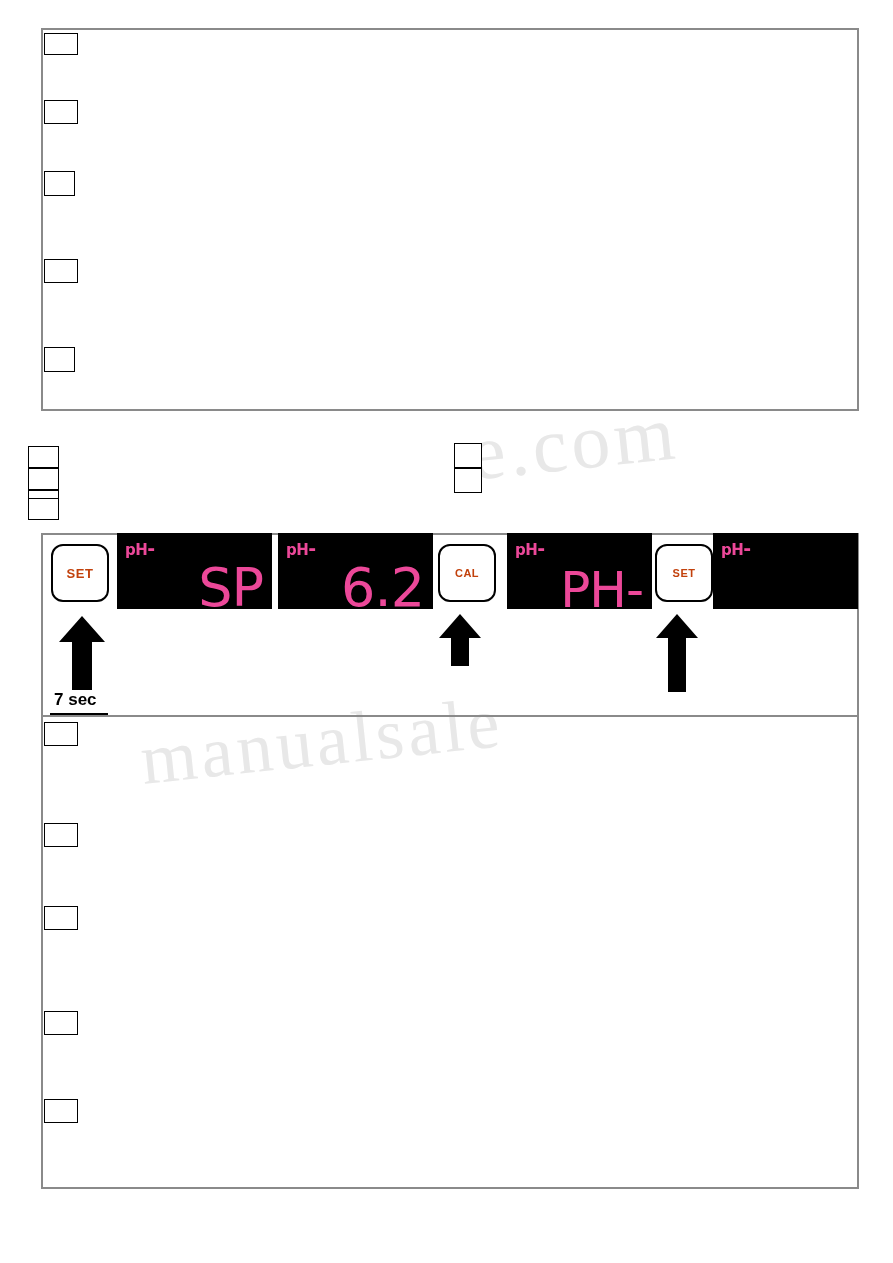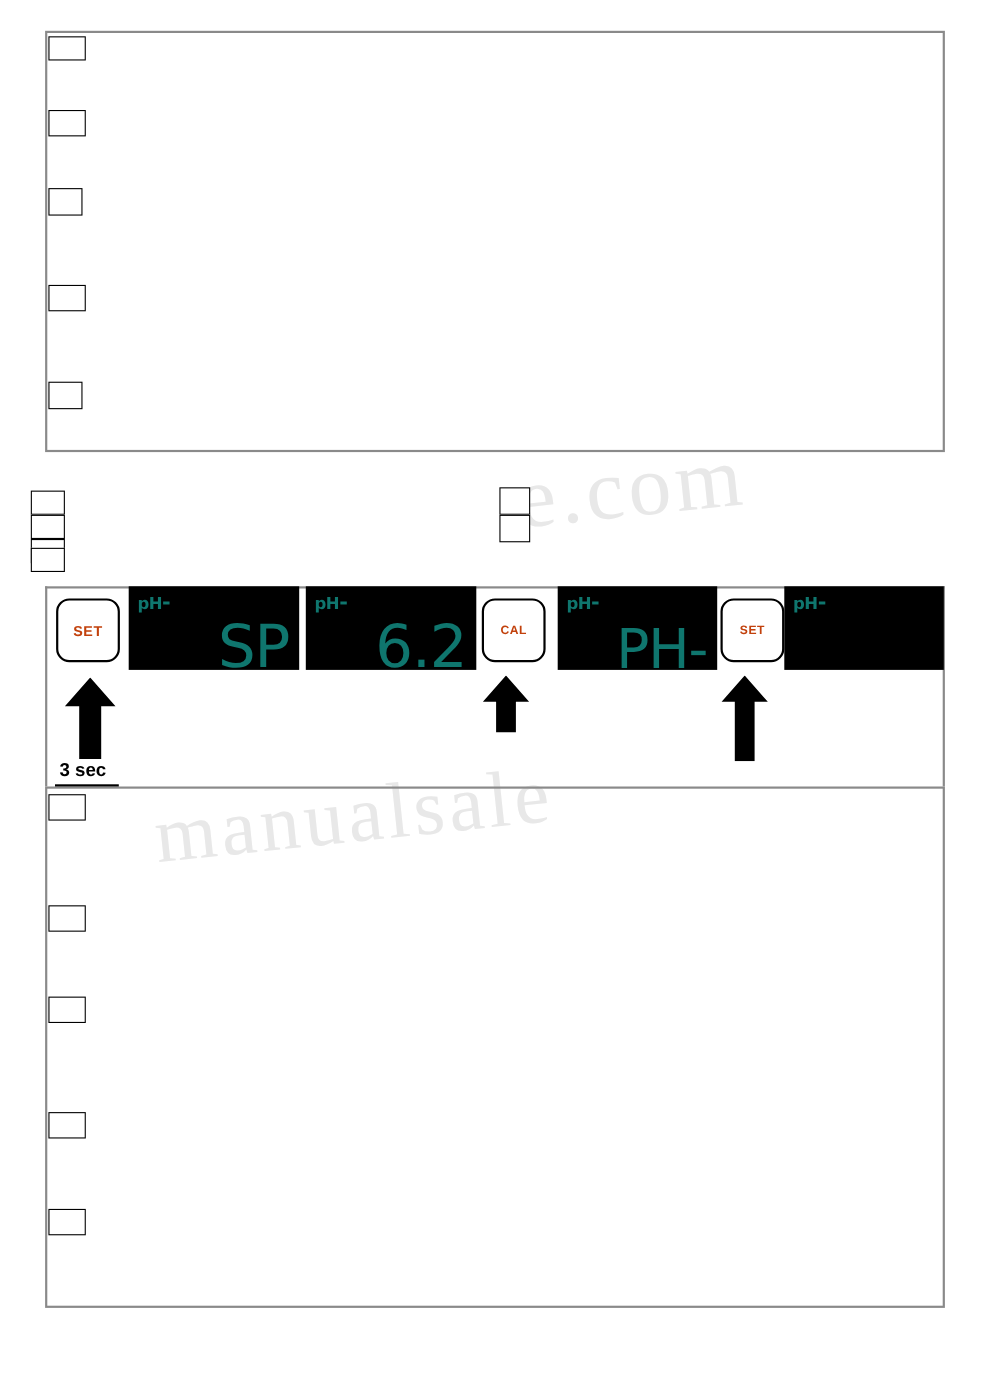--- a/index.html
+++ b/index.html
@@ -89,21 +89,21 @@
   .key.small {
     font-size: 11px;
   }
 
   .lcd {
     position: absolute;
     top: 0;
     height: 76px;
     background: #000000;
     box-sizing: border-box;
-    color: #0f766e;
+    color: #ec4899;
     overflow: hidden;
   }
   .lcd .unit {
     position: absolute;
     left: 8px;
     top: 4px;
     font-size: 15px;
     font-weight: bold;
     font-family: "DejaVu Sans", sans-serif;
     letter-spacing: -0.5px;
@@ -221,21 +221,21 @@
   <svg width="44" height="52" viewBox="0 0 44 52">
     <polygon points="22,0 43,24 31,24 31,52 13,52 13,24 1,24" fill="#000000"></polygon>
   </svg>
 </div>
 <div class="arrow" style="left:655px; top:614px; width:44px; height:78px;">
   <svg width="44" height="78" viewBox="0 0 44 78">
     <polygon points="22,0 43,24 31,24 31,78 13,78 13,24 1,24" fill="#000000"></polygon>
   </svg>
 </div>
 
-<div class="seclabel" style="left:52px; top:690px;">3 sec</div>
+<div class="seclabel" style="left:52px; top:690px;">7 sec</div>
 <div class="underline" style="left:50px; top:713px; width:58px;"></div>
 
 <div class="panel" style="left:41px; top:715px; width:818px; height:474px;"></div>
 
 <div class="numbox" style="left:44px; top:722px; width:34px; height:24px;"></div>
 <div class="numbox" style="left:44px; top:823px; width:34px; height:24px;"></div>
 <div class="numbox" style="left:44px; top:906px; width:34px; height:24px;"></div>
 <div class="numbox" style="left:44px; top:1011px; width:34px; height:24px;"></div>
 <div class="numbox" style="left:44px; top:1099px; width:34px; height:24px;"></div>
 

